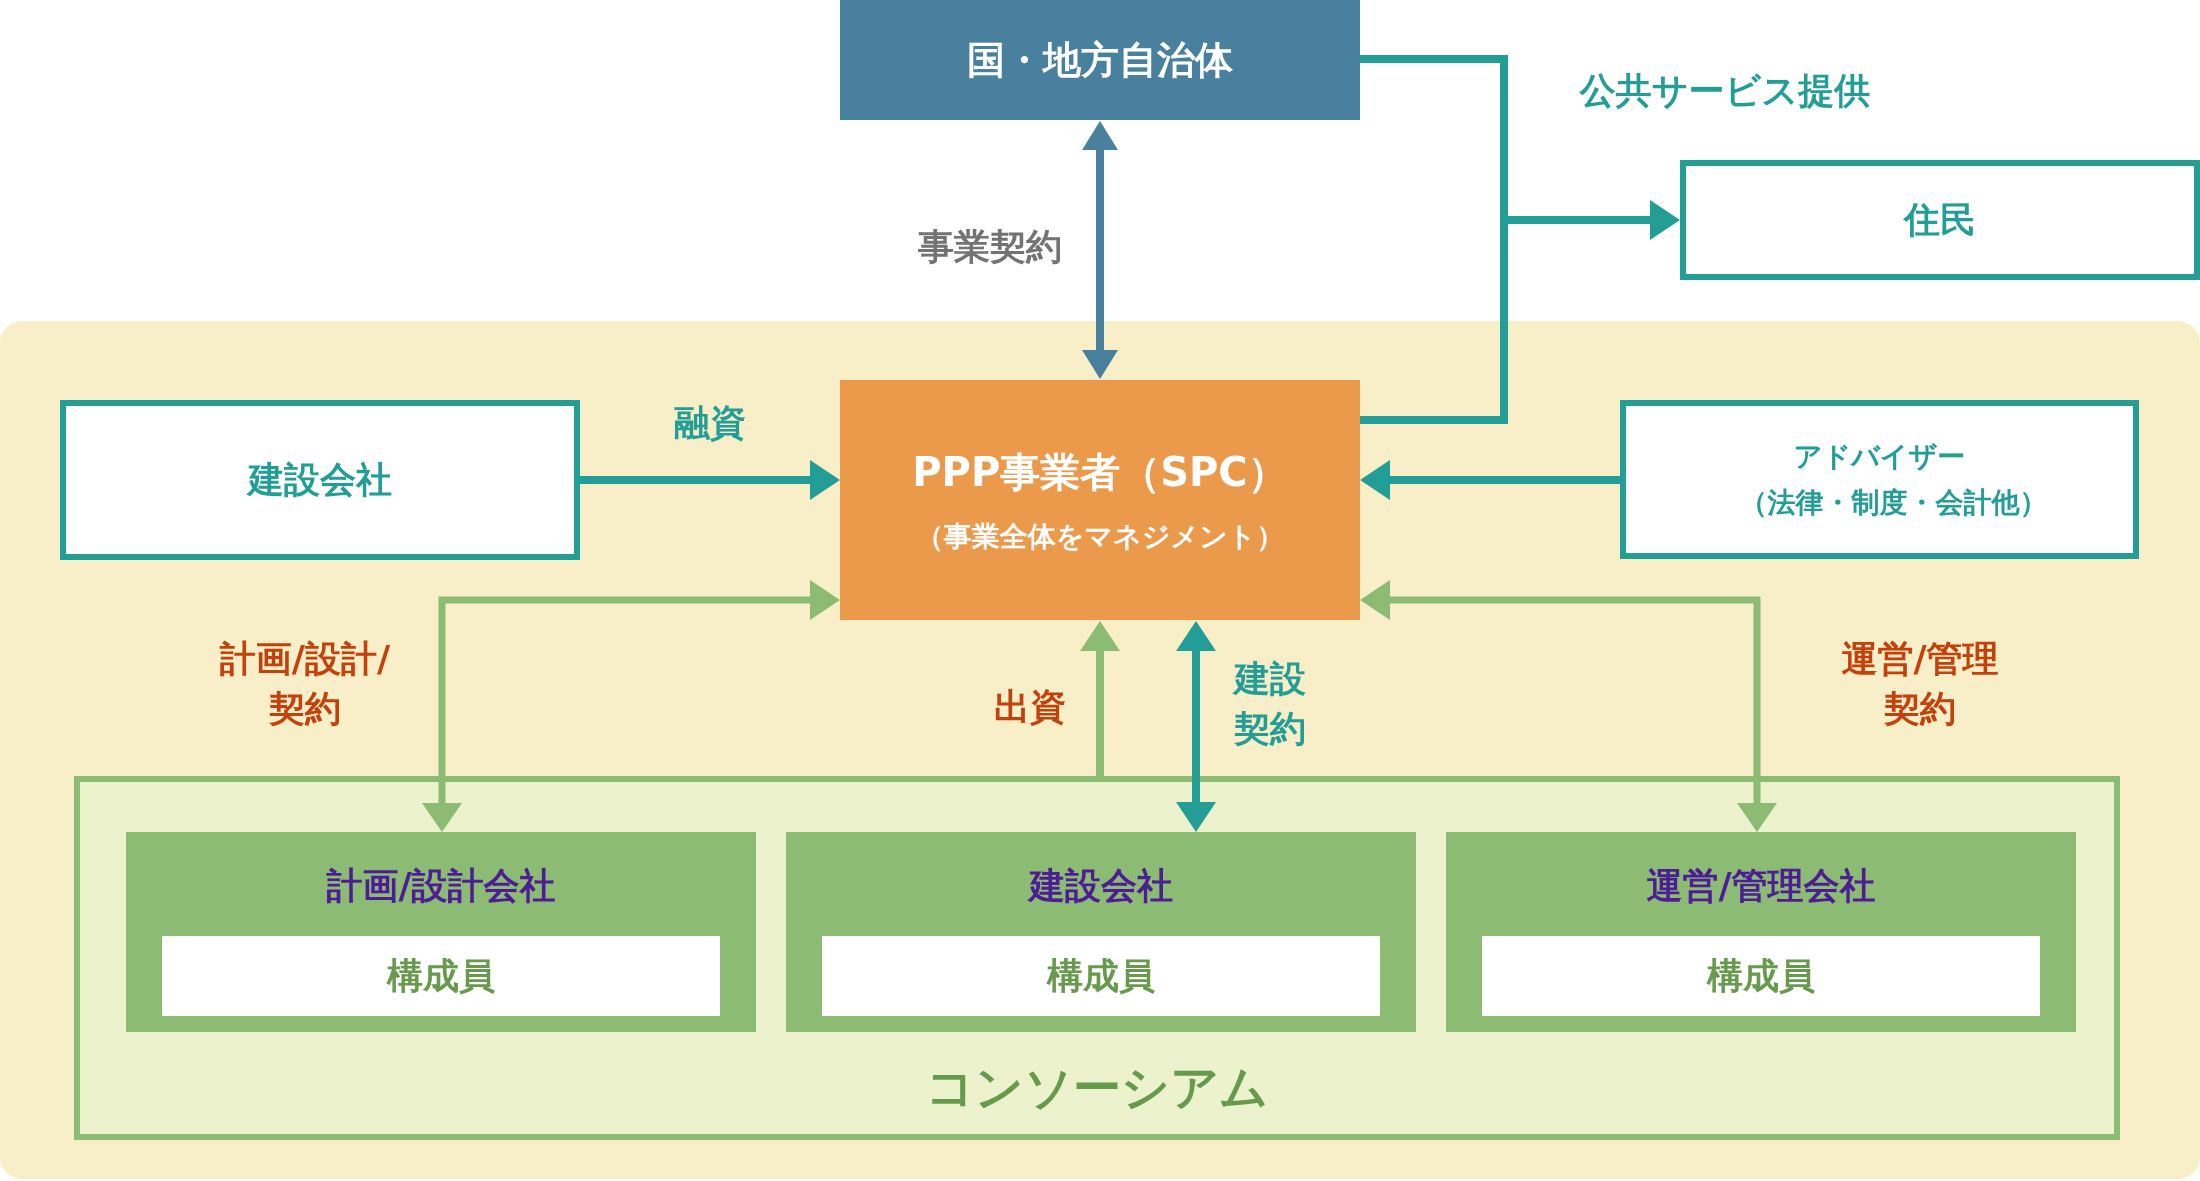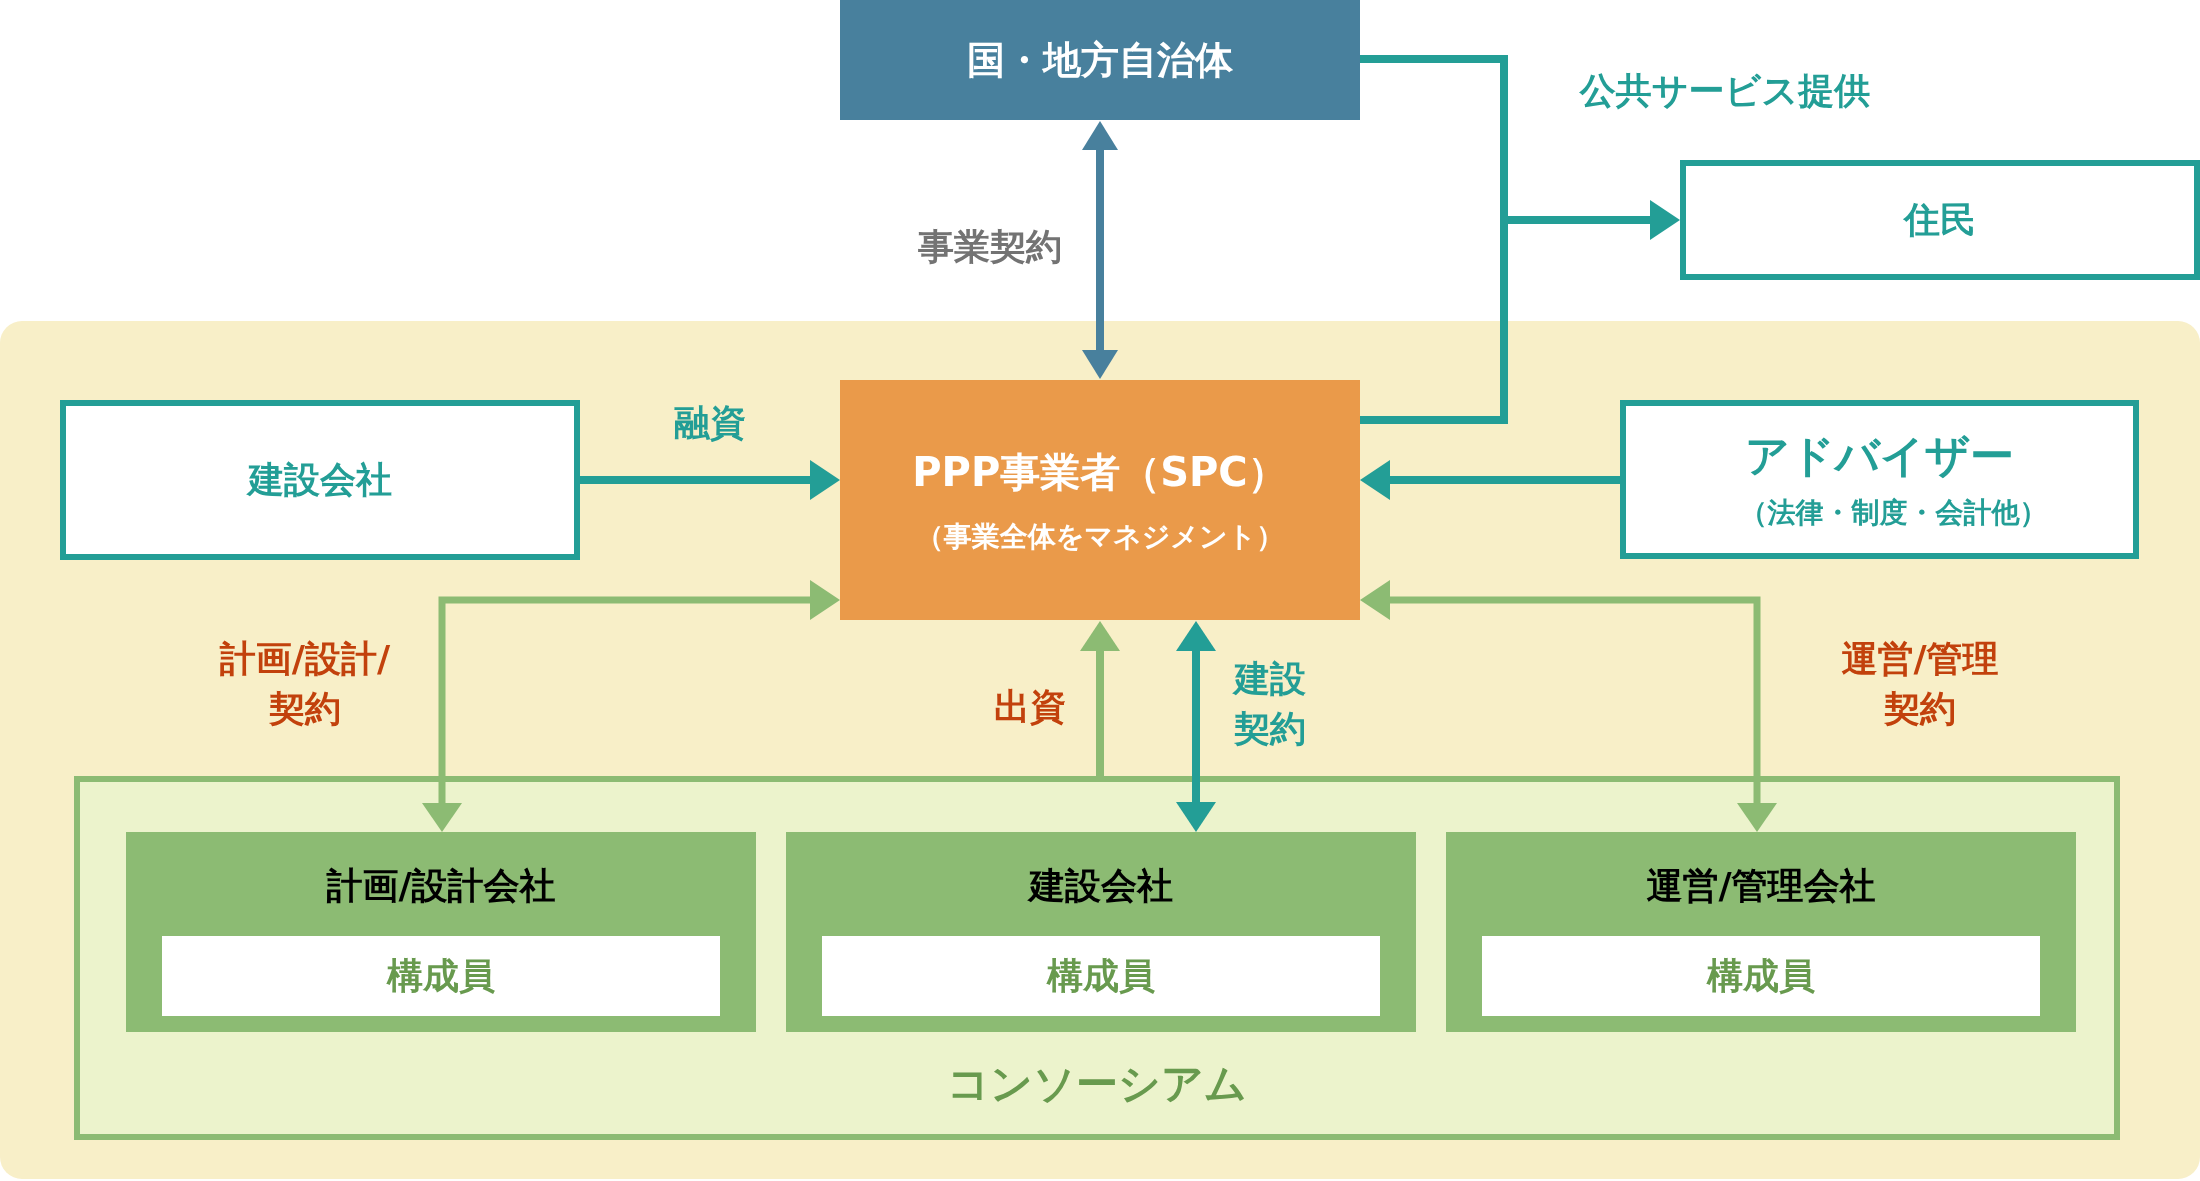--- a/index.html
+++ b/index.html
@@ -8,31 +8,31 @@
   .abs { position:absolute; }
   .center { display:flex; flex-direction:column; align-items:center; justify-content:center; }
   #yellow-bg { left:0; top:321px; width:2200px; height:858px; background:#f8efc8; border-radius:22px; }
   #gov { left:840px; top:0; width:520px; height:120px; background:#48809d; color:#fff; font-size:38px; }
   #residents { left:1680px; top:160px; width:508px; height:108px; background:#fff; border:6px solid #239e96; color:#239e96; font-size:36px; }
   #finance { left:60px; top:400px; width:508px; height:148px; background:#fff; border:6px solid #239e96; color:#239e96; font-size:36px; }
   #spc { left:840px; top:380px; width:520px; height:240px; background:#ea9a4a; color:#fff; }
   #spc .t1 { font-size:40px; }
   #spc .t2 { font-size:28px; margin-top:18px; }
   #advisor { left:1620px; top:400px; width:507px; height:147px; background:#fff; border:6px solid #239e96; color:#239e96; }
-  #advisor .t1 { font-size:44px; }
+  #advisor .t1 { font-size:28px; }
   #advisor .t2 { font-size:28px; margin-top:8px;margin-left:28px; }
   #consortium { left:74px; top:776px; width:2034px; height:352px; background:#ecf3cc; border:6px solid #8cbb73; }
   .company { top:832px; width:630px; height:200px; background:#8cbb73; }
-  .company .ct { position:absolute; left:0; right:0; top:30px; text-align:center; color:#000000; font-size:36px; }
+  .company .ct { position:absolute; left:0; right:0; top:30px; text-align:center; color:#4c1d95; font-size:36px; }
   .company .member { position:absolute; left:36px; right:36px; top:104px; height:80px; background:#fff; color:#689a4e; font-size:36px;
                      display:flex; align-items:center; justify-content:center; }
   #company-plan { left:126px; }
   #company-build { left:786px; }
   #company-ops { left:1446px; }
-  #consortium-label { left:74px; width:2046px; top:1056px; text-align:center; color:#689a4e; font-size:42px; }
+  #consortium-label { left:74px; width:2046px; top:1056px; text-align:center; color:#689a4e; font-size:48px; }
   .label { color:#239e96; font-size:36px; line-height:1.4; text-align:center; }
   .label.green { color:#c2410c; }
   .label.blue { color:#737373; }
   #lbl-contract { left:905px; top:222px; width:170px; }
   #lbl-public { left:1560px; top:66px; width:330px; }
   #lbl-loan { left:660px; top:398px; width:100px; }
   #lbl-plan { left:180px; top:634px; width:250px; }
   #lbl-invest { left:980px; top:682px; width:100px; }
   #lbl-build { left:1225px; top:654px; width:90px; }
   #lbl-ops { left:1810px; top:634px; width:220px; }

